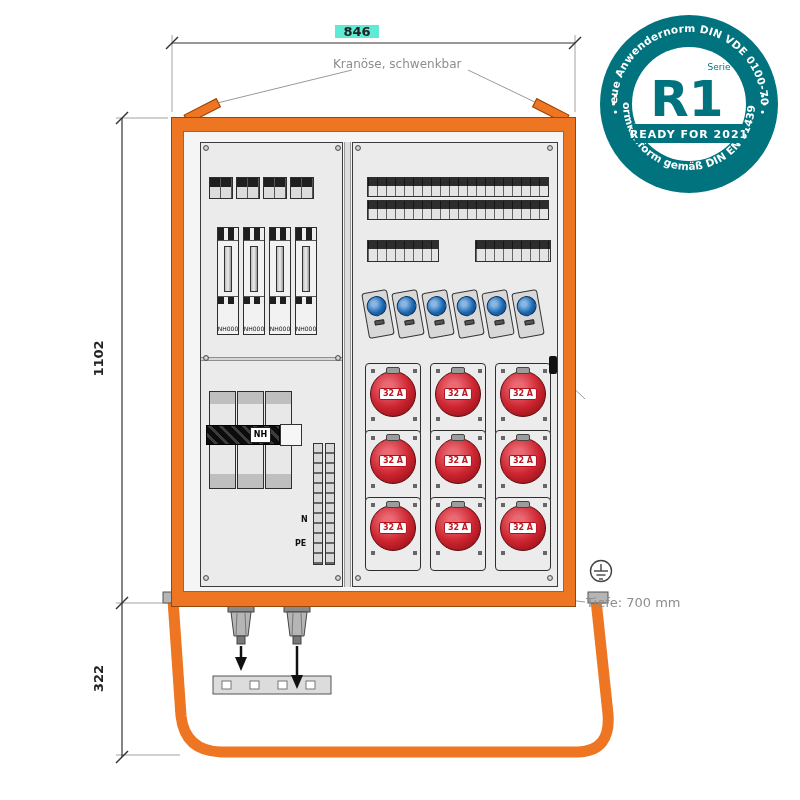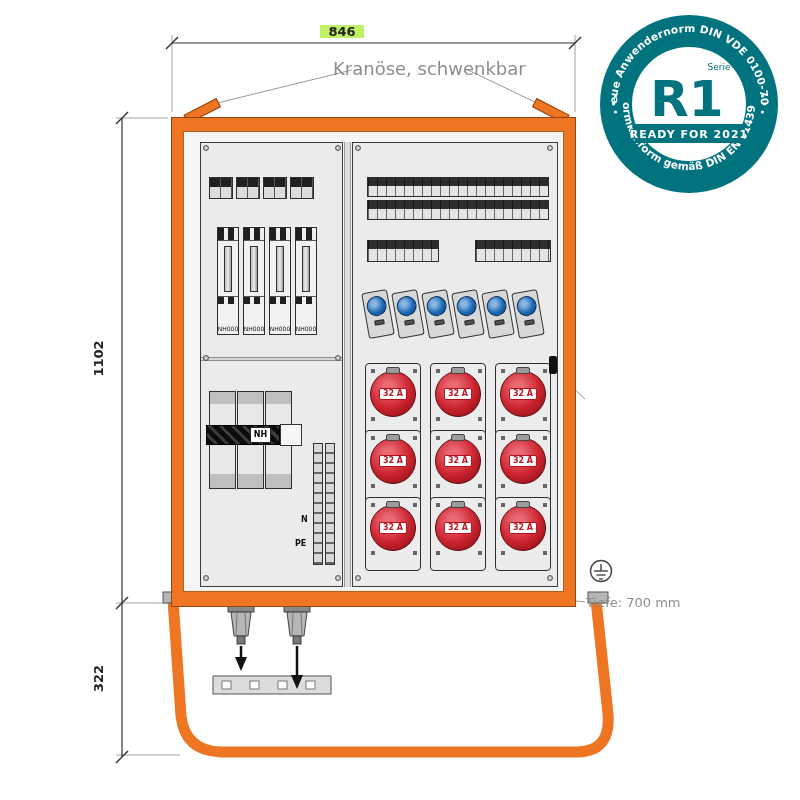--- a/index.html
+++ b/index.html
@@ -288,25 +288,25 @@
   <div class="screw" style="left:335px;top:145px"></div>
   <div class="screw" style="left:203px;top:355px"></div>
   <div class="screw" style="left:335px;top:355px"></div>
   <div class="screw" style="left:203px;top:575px"></div>
   <div class="screw" style="left:335px;top:575px"></div>
   <div class="screw" style="left:355px;top:145px"></div>
   <div class="screw" style="left:547px;top:145px"></div>
   <div class="screw" style="left:355px;top:575px"></div>
   <div class="screw" style="left:547px;top:575px"></div>
 
-  <div class="dim" style="left:320px;top:25px;width:44px;background:#bef264">846</div>
+  <div class="dim" style="left:335px;top:25px;width:44px;background:#5eead4">846</div>
   <div class="dim vdim" style="left:75px;top:352px;width:46px">1102</div>
   <div class="dim vdim" style="left:78px;top:672px;width:40px">322</div>
 
-  <div class="note" style="left:333px;top:57px;font-size:18px">Kranöse, schwenkbar</div>
+  <div class="note" style="left:333px;top:57px;font-size:12px">Kranöse, schwenkbar</div>
   <div class="note" style="left:586px;top:595px">Tiefe: 700 mm</div>
 
   <svg id="badge" viewBox="0 0 182 182" class="abs" style="left:598px;top:13px;width:182px;height:182px;font-family:'DejaVu Sans','Liberation Sans',sans-serif">
     <circle cx="91" cy="91" r="89" fill="#00737F"></circle>
     <circle cx="91" cy="91" r="57" fill="#ffffff"></circle>
     <defs>
       <path id="arcTop" d="M 19 91 A 72 72 0 0 1 163 91"></path>
       <path id="arcBot" d="M 25 91 A 66 66 0 0 0 157 91"></path>
     </defs>
     <text font-size="10.5" font-weight="bold" fill="#ffffff" letter-spacing="0.2">

